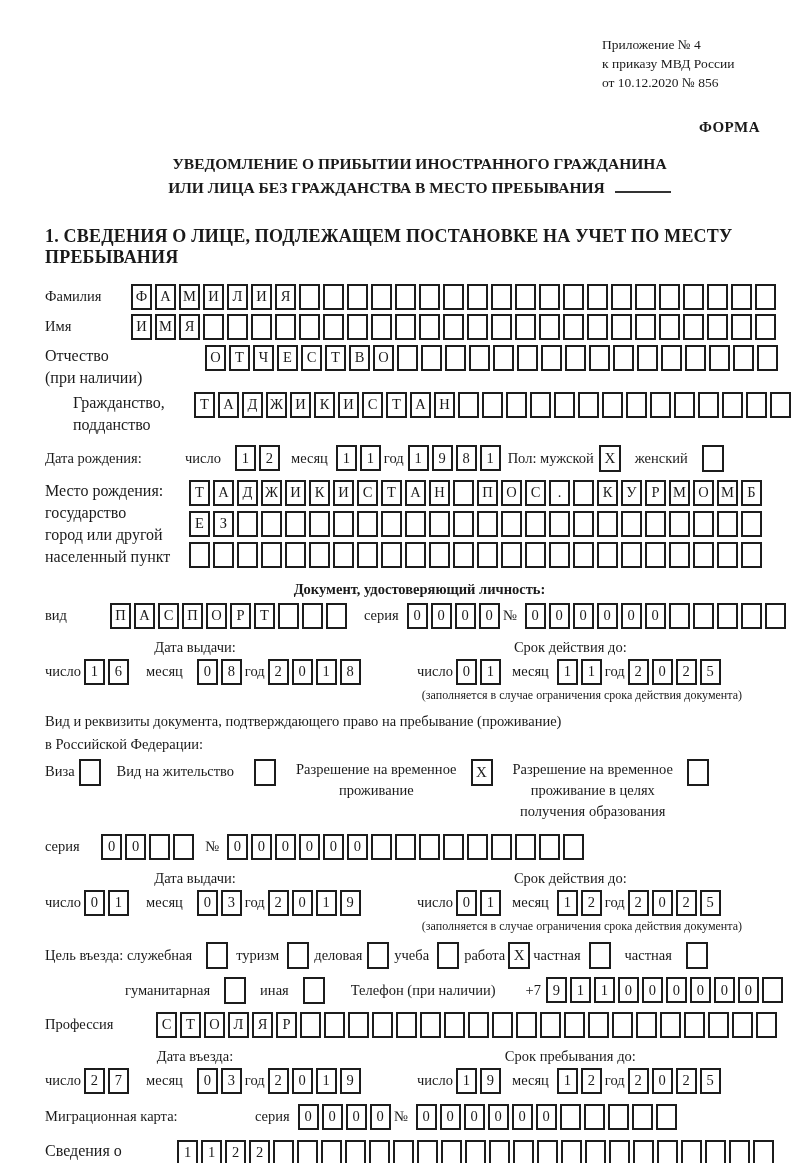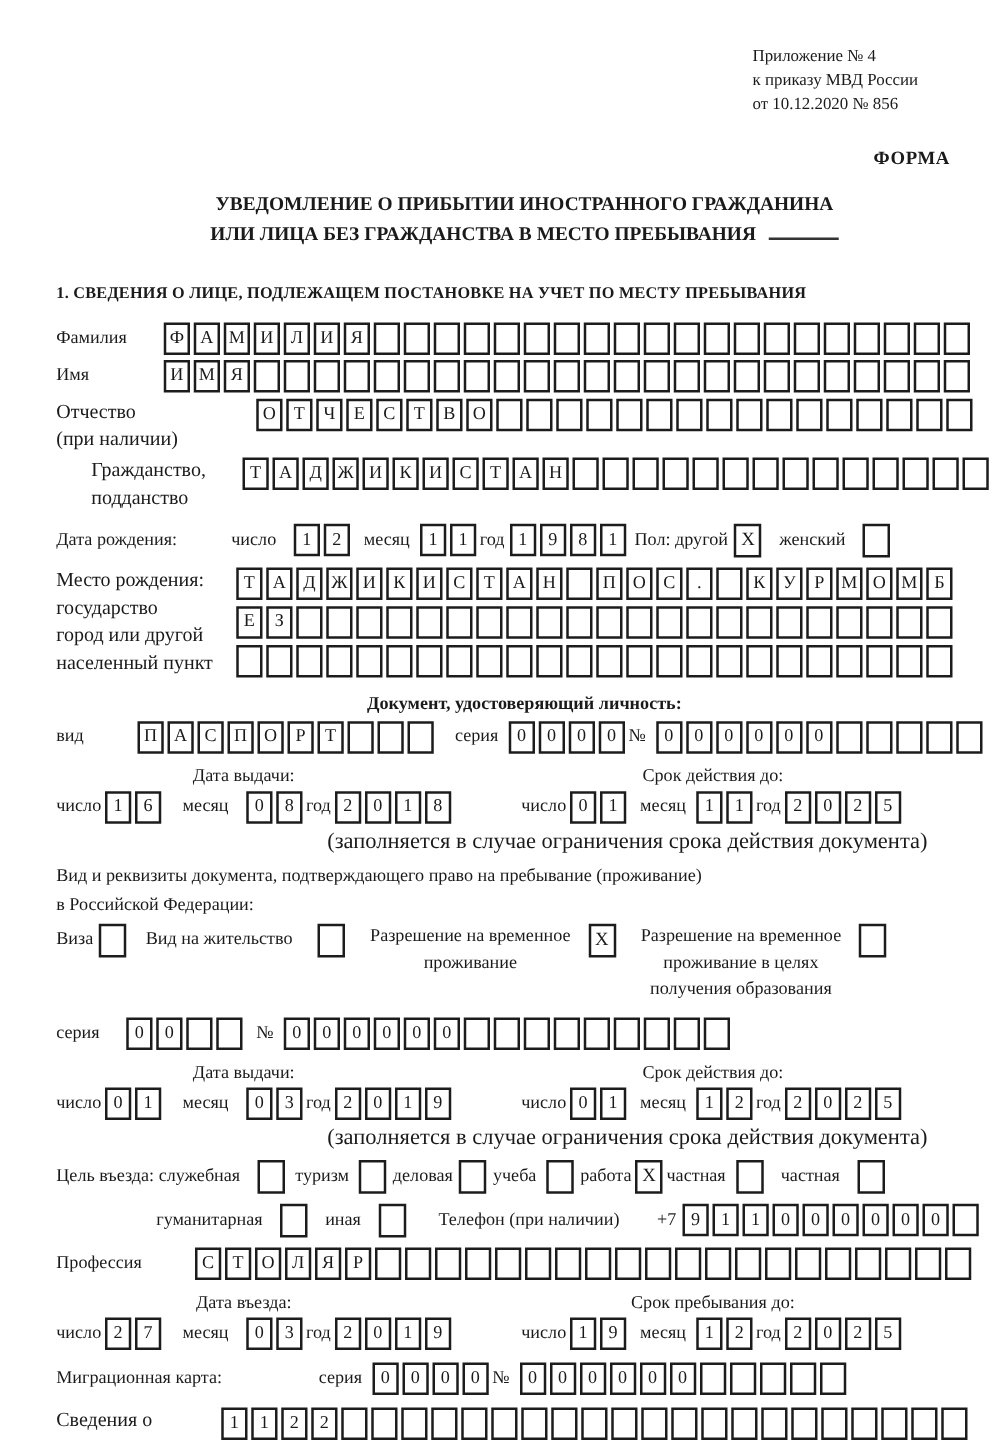--- a/index.html
+++ b/index.html
@@ -11,21 +11,21 @@
   }
   .page { padding:36px 6px 0 45px; width:800px; }
 
   .hdr-block { margin-left:auto; width:192px; font-size:13.5px; line-height:1.4; }
   .hdr-block .sub { font-size:12.5px; margin-top:4px; }
   .forma { text-align:right; font-weight:bold; font-size:15px; letter-spacing:.5px; margin:26px 34px 0 0; }
 
   .title { text-align:center; font-weight:bold; font-size:15.5px; line-height:1.55; margin-top:16px; }
   .blank-line { display:inline-block; width:56px; border-bottom:2px solid #333; height:14px; margin-left:10px; vertical-align:baseline; }
 
-  .section-h { font-weight:bold; font-size:13px; margin-top:26px; letter-spacing:.2px; }
+  .section-h { font-weight:bold; font-size:18px; margin-top:26px; letter-spacing:.2px; }
 
   .frow { display:flex; align-items:center; margin-top:7px; }
   .frow-top { display:flex; align-items:flex-start; }
   .lbl { font-size:14.5px; flex:none; }
   .lbl-lines div { font-size:16px; line-height:22px; }
   .boxes { display:flex; flex:none; }
   .cbox {
     width:21px; height:26px; flex:none;
     border:2px solid #1c1c1c; margin-right:3px;
     display:inline-flex; align-items:center; justify-content:center;
@@ -36,21 +36,21 @@
     border:2px solid #1c1c1c;
     display:inline-flex; align-items:center; justify-content:center;
     font-size:15px; background:#fff;
   }
   .boxrows > .boxes { margin-bottom:5px; }
   .doc-h { text-align:center; font-weight:bold; font-size:14.5px; margin-top:8px; }
   .date-pair { display:flex; margin-top:10px; }
   .date-col { }
   .date-col .dc-h { text-align:center; font-size:14.5px; margin-bottom:3px; }
   .date-line { display:flex; align-items:center; }
-  .note { font-size:18px; margin-top:3px; }
+  .note { font-size:12px; margin-top:3px; }
   .gap8 { width:8px; flex:none; } .gap14 { width:14px; flex:none; } .gap20 { width:20px; flex:none; }
   .chk-multiline { text-align:center; font-size:14.5px; line-height:21px; }
 </style>
 </head>
 <body>
 
 <div class="page">
 
   <div class="hdr-block">
     <div>Приложение № 4</div>
@@ -216,21 +216,21 @@
       </span>
     <span class="lbl">год</span>
       <span class="gap8" style="width:4px;"></span>
     <span class="boxes">
         <span class="cbox filled">1</span>
         <span class="cbox filled">9</span>
         <span class="cbox filled">8</span>
         <span class="cbox filled">1</span>
       </span>
       <span class="gap8" style="width:4px;"></span>
-    <span class="lbl">Пол: другой</span>
+    <span class="lbl">Пол: мужской</span>
       <span class="gap8" style="width:5px;"></span>
     <span class="ckbox">X</span>
       <span class="gap14"></span>
     <span class="lbl">женский</span>
       <span class="gap14"></span>
     <span class="ckbox"></span>
   </div>
 
   <div class="frow-top" style="margin-top:8px;">
     <span class="lbl-lines" style="width:144px;">

